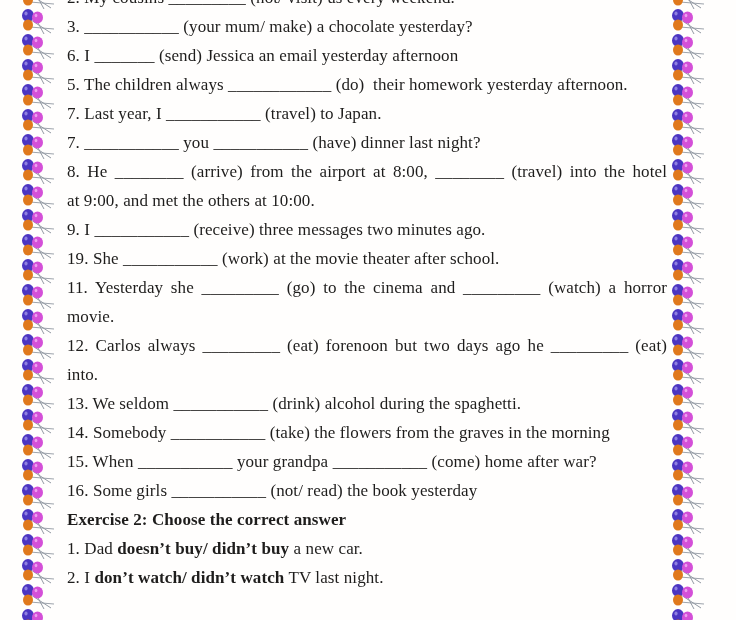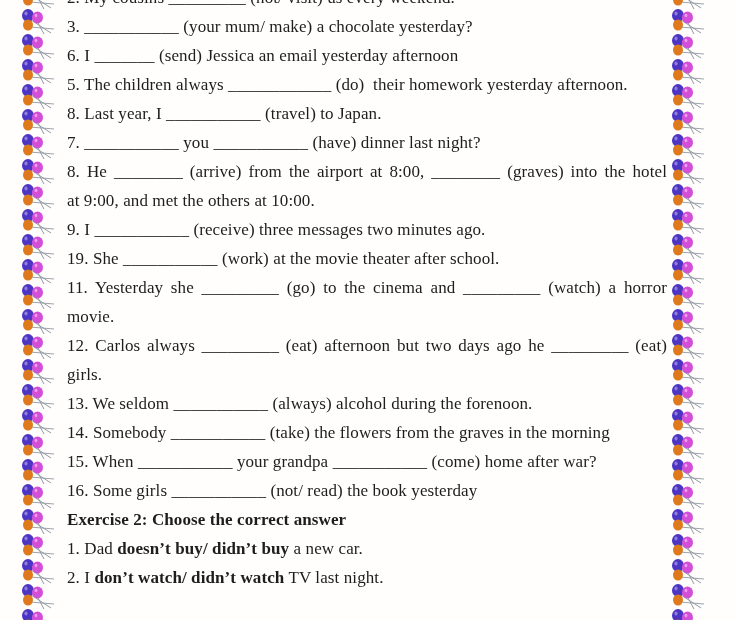--- a/index.html
+++ b/index.html
@@ -314,31 +314,31 @@
         <ellipse cx="5" cy="4.5" rx="1.6" ry="2" fill="#8f80e0"></ellipse>
         <ellipse cx="15" cy="6.5" rx="1.4" ry="1.8" fill="#eda0ee"></ellipse>
       </svg>
     </div>
 
   <div class="text-block">
       <div class="line"><span>2. My cousins </span><span class="blank">_________</span><span> (not/ visit) us every weekend.</span></div>
       <div class="line"><span>3. </span><span class="blank">___________</span><span> (your mum/ make) a chocolate yesterday?</span></div>
       <div class="line"><span>6. I </span><span class="blank">_______</span><span> (send) Jessica an email yesterday afternoon</span></div>
       <div class="line"><span>5. The children always </span><span class="blank">____________</span><span> (do)&nbsp; their homework yesterday afternoon.</span></div>
-      <div class="line"><span>8. Last year, I </span><span class="blank">___________</span><span> (travel) to Japan.</span></div>
+      <div class="line"><span>7. Last year, I </span><span class="blank">___________</span><span> (travel) to Japan.</span></div>
       <div class="line"><span>7. </span><span class="blank">___________</span><span> you </span><span class="blank">___________</span><span> (have) dinner last night?</span></div>
-      <div class="line justify"><span>8. He </span><span class="blank">________</span><span> (arrive) from the airport at 8:00, </span><span class="blank">________</span><span> (graves) into the hotel</span></div>
+      <div class="line justify"><span>8. He </span><span class="blank">________</span><span> (arrive) from the airport at 8:00, </span><span class="blank">________</span><span> (travel) into the hotel</span></div>
       <div class="line"><span>at 9:00, and met the others at 10:00.</span></div>
       <div class="line"><span>9. I </span><span class="blank">___________</span><span> (receive) three messages two minutes ago.</span></div>
       <div class="line"><span>19. She </span><span class="blank">___________</span><span> (work) at the movie theater after school.</span></div>
       <div class="line justify"><span>11. Yesterday she </span><span class="blank">_________</span><span> (go) to the cinema and </span><span class="blank">_________</span><span> (watch) a horror</span></div>
       <div class="line"><span>movie.</span></div>
-      <div class="line justify"><span>12. Carlos always </span><span class="blank">_________</span><span> (eat) afternoon but two days ago he </span><span class="blank">_________</span><span> (eat)</span></div>
-      <div class="line"><span>girls.</span></div>
-      <div class="line"><span>13. We seldom </span><span class="blank">___________</span><span> (always) alcohol during the forenoon.</span></div>
+      <div class="line justify"><span>12. Carlos always </span><span class="blank">_________</span><span> (eat) forenoon but two days ago he </span><span class="blank">_________</span><span> (eat)</span></div>
+      <div class="line"><span>into.</span></div>
+      <div class="line"><span>13. We seldom </span><span class="blank">___________</span><span> (drink) alcohol during the spaghetti.</span></div>
       <div class="line"><span>14. Somebody </span><span class="blank">___________</span><span> (take) the flowers from the graves in the morning</span></div>
       <div class="line"><span>15. When </span><span class="blank">___________</span><span> your grandpa </span><span class="blank">___________</span><span> (come) home after war?</span></div>
       <div class="line"><span>16. Some girls </span><span class="blank">___________</span><span> (not/ read) the book yesterday</span></div>
       <div class="line heading"><span class="bold">Exercise 2: Choose the correct answer</span></div>
       <div class="line"><span>1. Dad </span><span class="bold">doesn’t buy/ didn’t buy</span><span> a new car.</span></div>
       <div class="line"><span>2. I </span><span class="bold">don’t watch/ didn’t watch</span><span> TV last night.</span></div>
     </div>
 
   <div class="balloon-col right">
       <svg width="38" height="25" viewBox="0 0 38 25">

